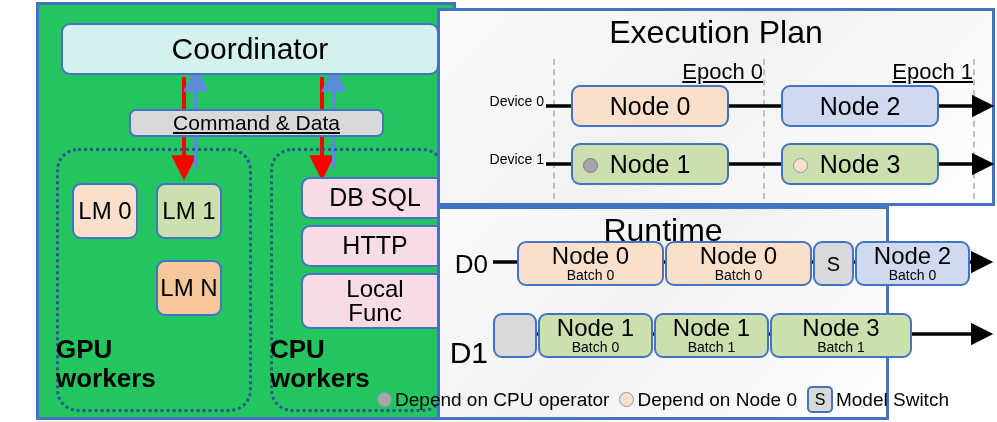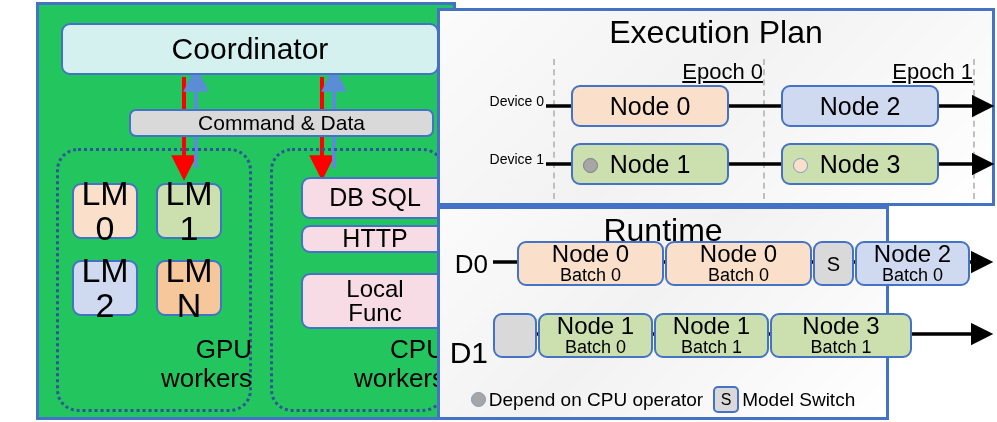--- a/index.html
+++ b/index.html
@@ -43,60 +43,62 @@
     line-height:1.02;
   }
 
   #coordinator{
     left:22px;top:18px;width:378px;height:52px;
     background:#d4f1f0;
     font-size:30px;
   }
 
   #command-data{
-    left:90px;top:104px;width:305px;height:28px;
+    left:90px;top:104px;width:255px;height:28px;
     background:#d9d9d9;
     border-radius:7px;
     font-size:21px;
+    text-decoration:underline;
   }
 
   .dotted-group{
     position:absolute;
     box-sizing:border-box;
     border:3px dotted #2f5597;
     border-radius:22px;
     background:transparent;
   }
   #gpu-group{left:17px;top:143px;width:196px;height:264px;}
   #cpu-group{left:231px;top:143px;width:175px;height:264px;}
 
   .lm{
     width:66px;height:56px;
-    font-size:34px;
+    font-size:24px;
   }
   #lm0{left:33px;top:178px;background:#fae0ca;}
   #lm1{left:117px;top:178px;background:#ccdfae;}
   #lm2{left:33px;top:255px;background:#cfd9f0;}
   #lmn{left:117px;top:255px;background:#f5c79a;}
 
   .cpubox{
     left:262px;width:148px;
     background:#f7dce5;
     font-size:25px;
   }
   #db-sql{top:172px;height:42px;}
-  #http{top:220px;height:28px;}
+  #http{top:220px;height:42px;}
   #local-func{top:268px;height:56px;font-size:24px;flex-direction:column;}
 
   .group-caption{
     position:absolute;
-    text-align:right;
+    text-align:left;
     font-size:26px;
     color:#000;
     line-height:1.12;
+    font-weight:bold;
   }
   #gpu-caption{left:17px;top:330px;width:196px;}
   #cpu-caption{left:231px;top:330px;width:175px;}
   svg.arrows{position:absolute;left:0;top:0;width:420px;height:418px;overflow:visible;pointer-events:none;}
 
   
   #exec-panel{
     left:437px;top:8px;width:558px;height:198px;
   }
   .panel-title{
@@ -157,21 +159,21 @@
     box-sizing:border-box;
     border:2px solid #4472c4;
     border-radius:9px;
     display:flex;
     flex-direction:column;
     align-items:center;
     justify-content:center;
     color:#000;
   }
   .rtbox .n{font-size:24px;line-height:1.0;}
-  .rtbox .b{font-size:18px;line-height:1.05;}
+  .rtbox .b{font-size:14px;line-height:1.05;}
   .rtbox.sw{font-size:19px;justify-content:center;}
   .orange{background:#fae0ca;}
   .green{background:#ccdfae;}
   .blue{background:#cfd9f0;}
   .gray{background:#d9d9d9;}
 
   .legend{
     position:absolute;
     left:0;bottom:4px;width:100%;
     display:flex;
@@ -222,21 +224,20 @@
 
     <div class="rbox" id="coordinator">Coordinator</div>
 
     <div class="rbox" id="command-data">Command &amp; Data</div>
 
     <div class="dotted-group" id="gpu-group"></div>
     <div class="dotted-group" id="cpu-group"></div>
 
     <div class="rbox lm" id="lm0">LM 0</div>
     <div class="rbox lm" id="lm1">LM 1</div>
-    <div class="rbox lm" id="lm2">LM 2</div>
     <div class="rbox lm" id="lmn">LM N</div>
 
     <div class="rbox cpubox" id="db-sql">DB SQL</div>
     <div class="rbox cpubox" id="http">HTTP</div>
     <div class="rbox cpubox" id="local-func">
       <span>Local</span>
       <span>Func</span>
     </div>
 
     <div class="group-caption" id="gpu-caption">
@@ -334,19 +335,23 @@
       <span class="n">Node 3</span>
       <span class="b">Batch 1</span>
     </div>
 
     <div class="legend">
       <div class="legend-item">
         <span class="legend-dot dot-cpu"></span>
         <span>Depend on CPU operator</span>
       </div>
       <div class="legend-item">
+        <span class="legend-dot dot-node0"></span>
+        <span>Depend on Node 0</span>
+      </div>
+      <div class="legend-item">
         <span class="legend-sw">S</span>
         <span>Model Switch</span>
       </div>
     </div>
   </div>
 
 </div>
 
 </body></html>

